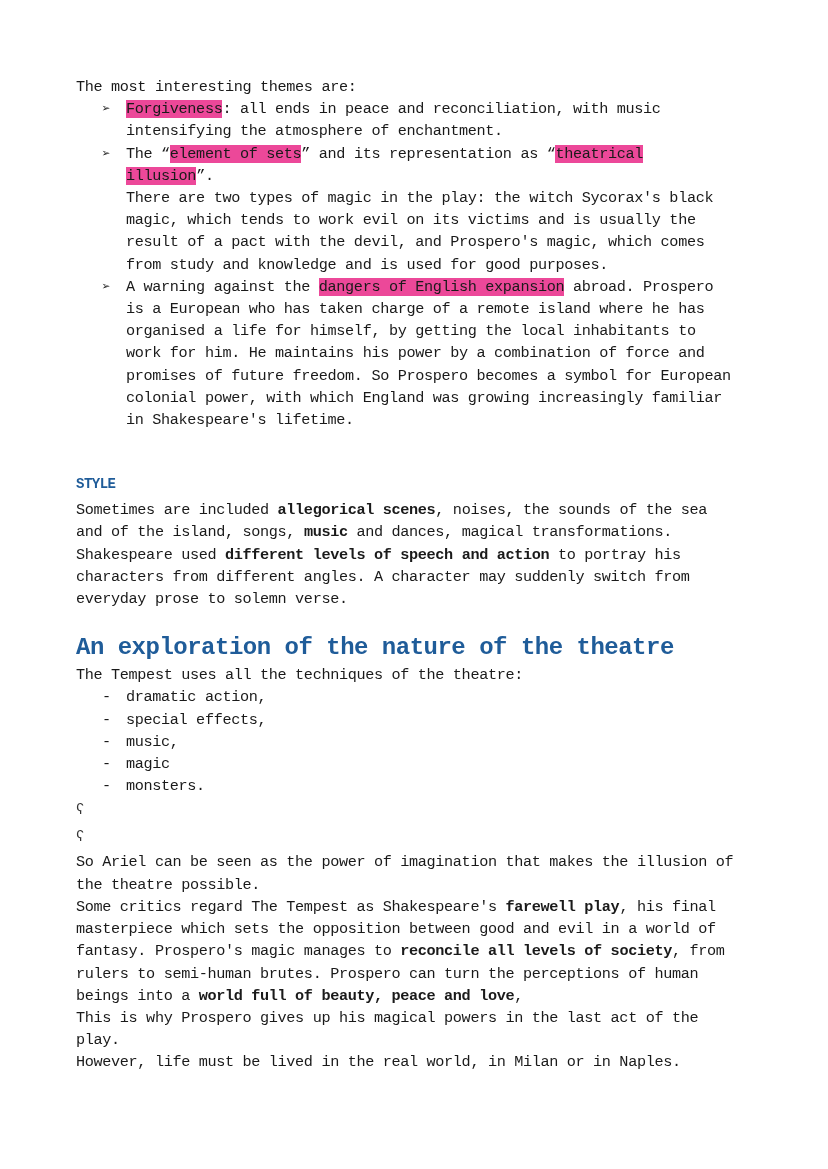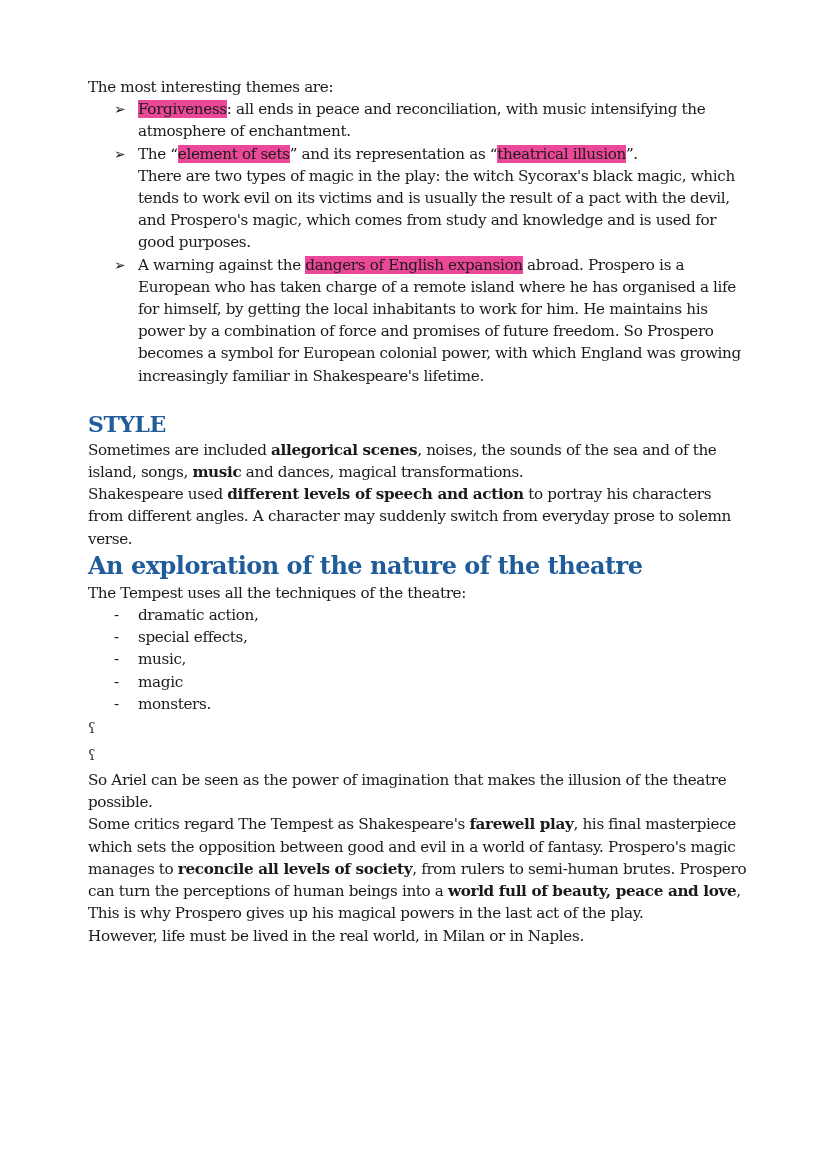--- a/index.html
+++ b/index.html
@@ -1,31 +1,31 @@
 <!DOCTYPE html>
 <html><head>
 <meta charset="utf-8">
 <style>
   html, body { margin: 0; padding: 0; background: #ffffff; }
   body { width: 828px; height: 1169px; position: relative; overflow: hidden;
          font-family: "DejaVu Serif", "Liberation Serif", serif; color: #1a1a1a; }
-  .page { position: absolute; left: 88px; top: 76px; width: 660px;
-          font-size: 15.2px; line-height: 22.2px; letter-spacing: -0.35px; }
+  .page { position: absolute; left: 76px; top: 76px; width: 660px;
+          font-size: 15.2px; line-height: 22.2px; letter-spacing: -0.35px; font-family: Liberation Mono, monospace; }
   p { margin: 0; }
   .hl { background: #ec4899; }
   b { font-weight: bold; }
   ul.arrow { list-style: none; margin: 0; padding: 0 0 0 50px; }
   ul.arrow li { position: relative; }
   ul.arrow li .bullet { position: absolute; left: -24px; top: 0; font-size: 14px; }
   ul.dash { list-style: none; margin: 0; padding: 0 0 0 50px; }
   ul.dash li { position: relative; }
   ul.dash li .bullet { position: absolute; left: -24px; top: 0; }
   h2 { margin: 0; color: #1f5c99; font-weight: bold; letter-spacing: -0.5px; }
-  h2.style-h { font-size: 22px; margin-top: 22px; line-height: 30px; }
-  h2.theatre-h { font-size: 24px; line-height: 32px; }
+  h2.style-h { font-size: 14px; margin-top: 38px; line-height: 30px; }
+  h2.theatre-h { font-size: 24px; margin-top: 22px; line-height: 32px; }
   .curl { height: 27px; line-height: 27px; font-size: 14px; color: #333; }
 </style>
 </head>
 <body>
 
 <div class="page">
 
   <p>The most interesting themes are:</p>
   <ul class="arrow">
     <li>

